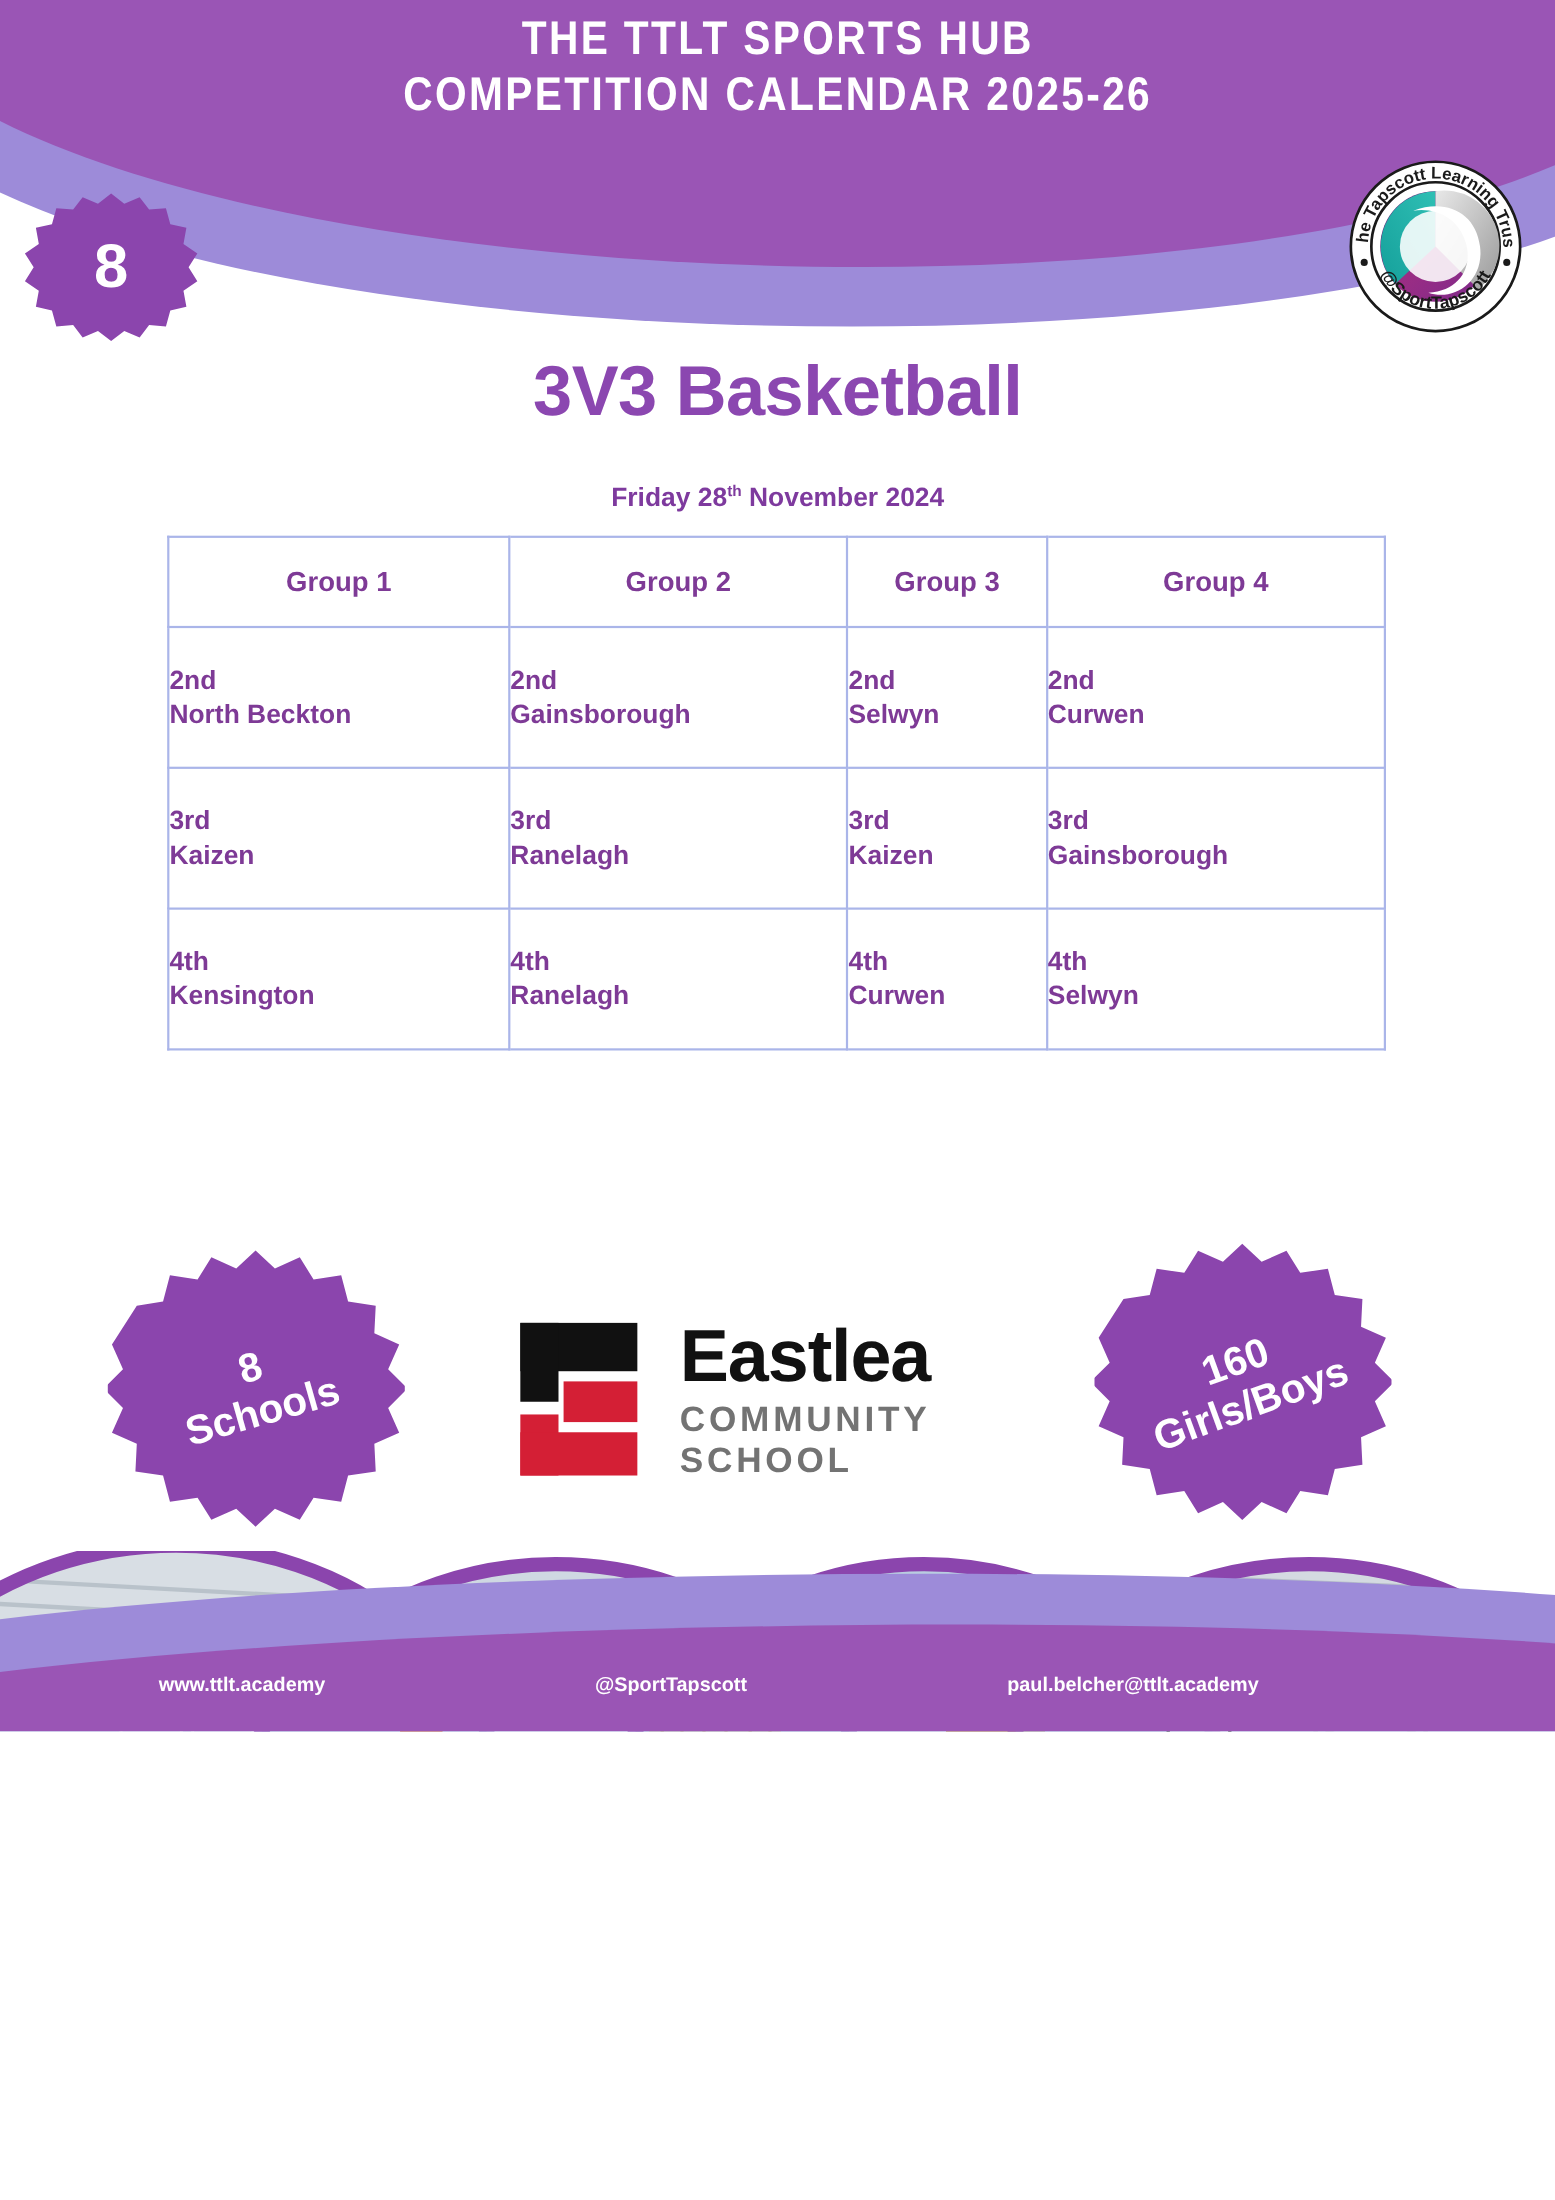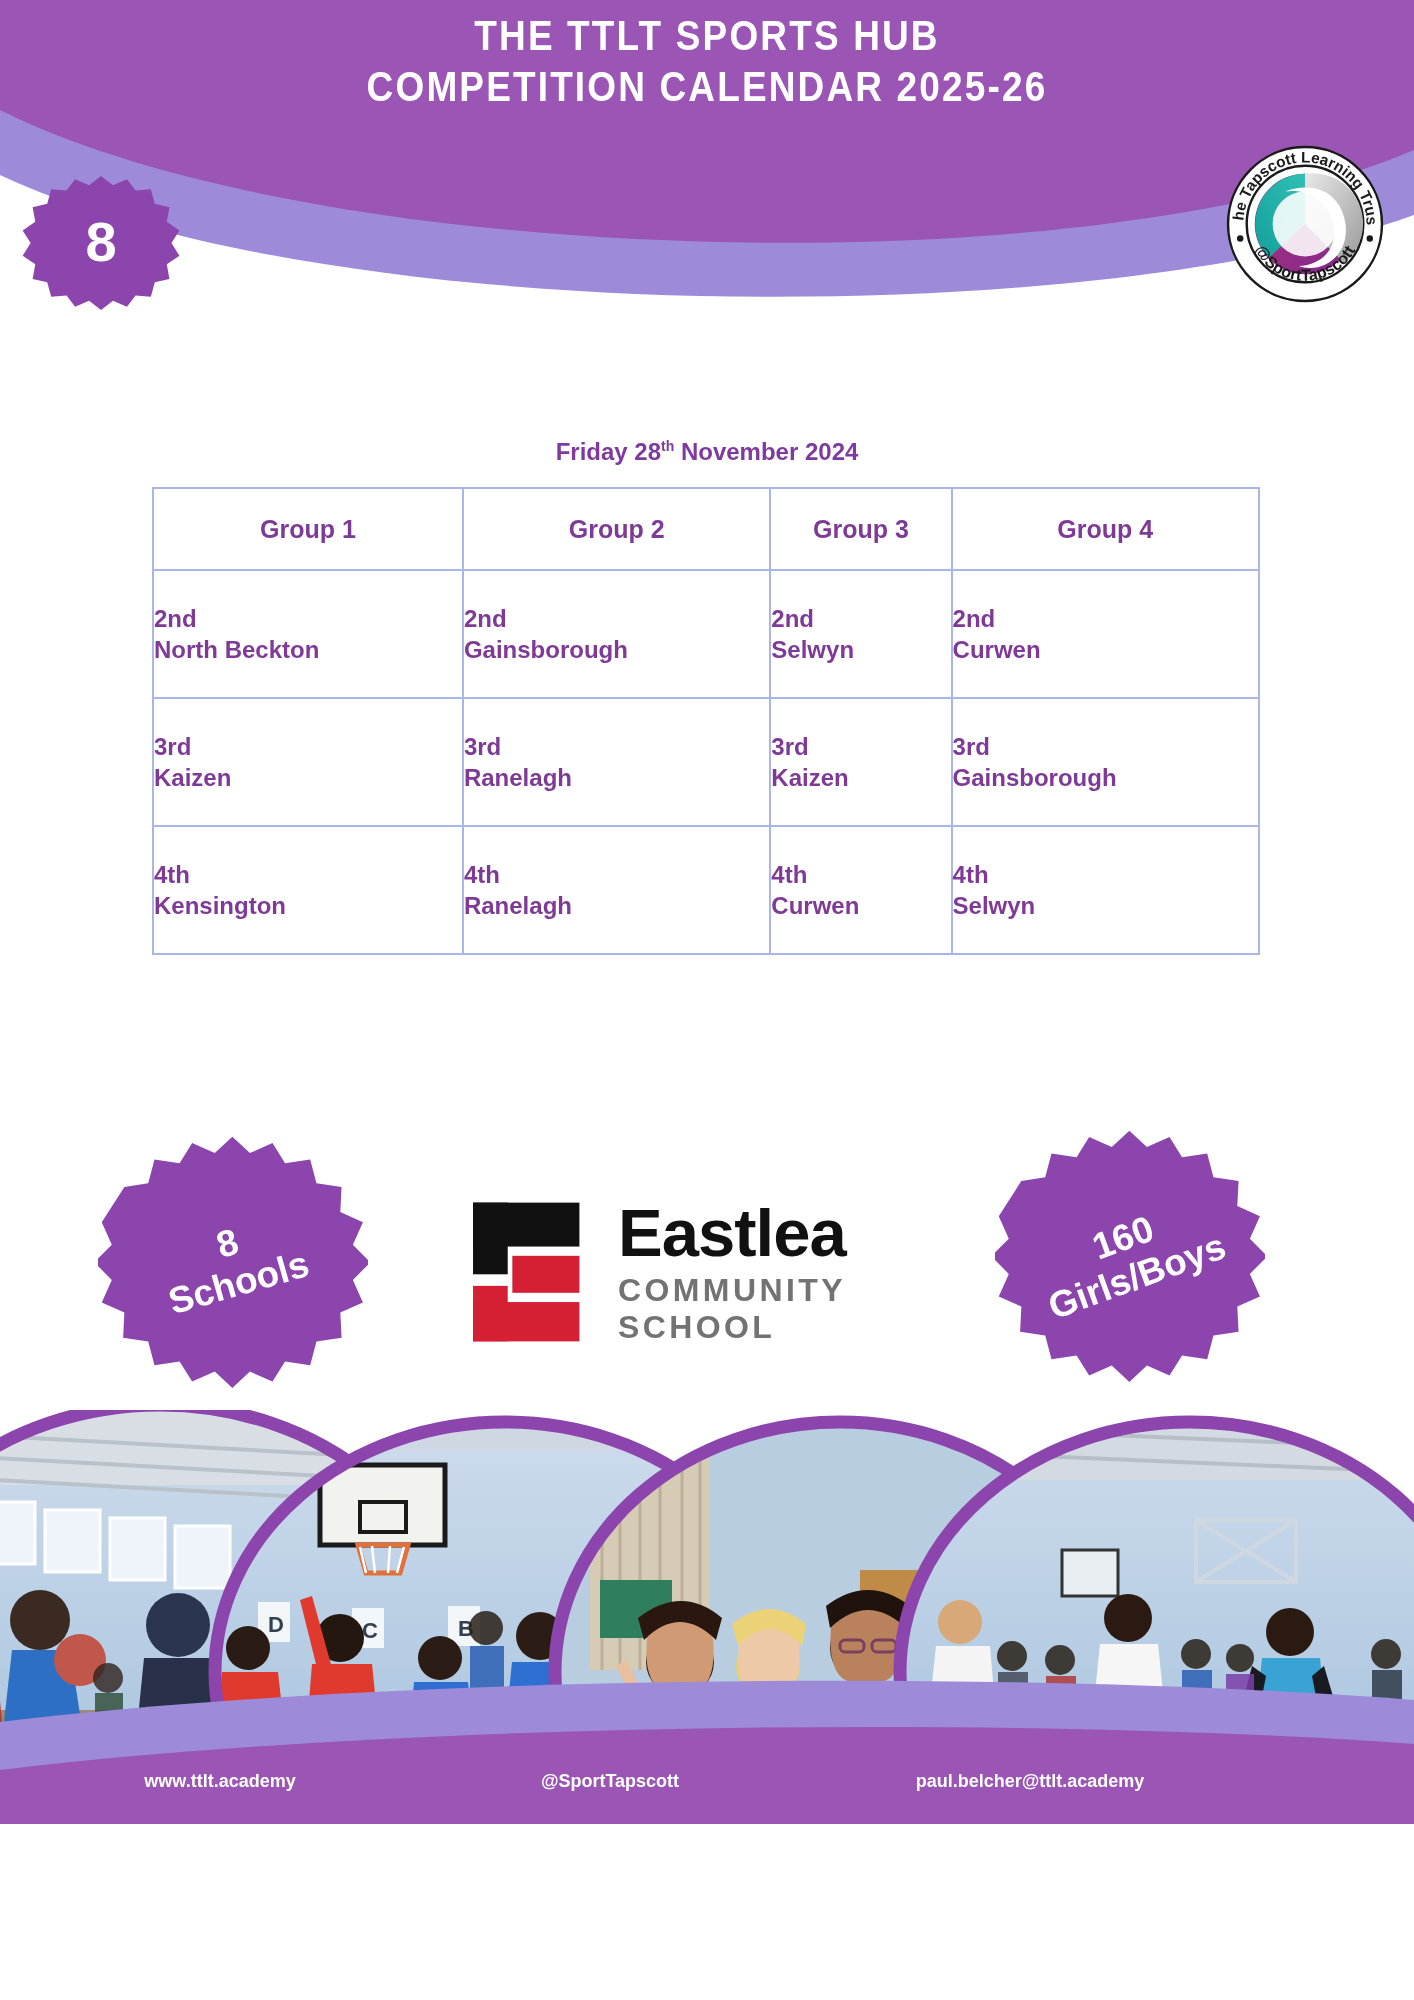--- a/index.html
+++ b/index.html
@@ -9,21 +9,21 @@
     height: 2000px;
     background: #ffffff;
     font-family: "Liberation Sans", sans-serif;
     overflow: hidden;
     position: relative;
   }
 
   .poster {
     position: relative;
     width: 1414px;
-    height: 1824px;
+    height: 1574px;
     background: #ffffff;
     overflow: hidden;
   }
 
   
   .header-wave {
     position: absolute;
     top: 0; left: 0;
     width: 1414px;
     height: 330px;
@@ -279,20 +279,21 @@
     <text font-family="Liberation Sans, sans-serif" font-size="19" font-weight="bold" fill="#1a1a1a">
       <textPath href="#arcTop" startOffset="50%" text-anchor="middle">The Tapscott Learning Trust</textPath>
     </text>
     <text font-family="Liberation Sans, sans-serif" font-size="20" font-weight="bold" fill="#1a1a1a">
       <textPath href="#arcBot" startOffset="50%" text-anchor="middle">@SportTapscott</textPath>
     </text>
     <circle cx="20" cy="118" r="4" fill="#1a1a1a"></circle>
     <circle cx="180" cy="118" r="4" fill="#1a1a1a"></circle>
   </svg>
 
+  <div class="event-title">3V3 Basketball</div>
   <div class="event-date"><span>Friday 28</span><sup>th</sup><span> November 2024</span></div>
 
   <table class="groups-table">
     <thead>
       <tr>
         <th>Group 1</th>
         <th>Group 2</th>
         <th>Group 3</th>
         <th>Group 4</th>
       </tr>

